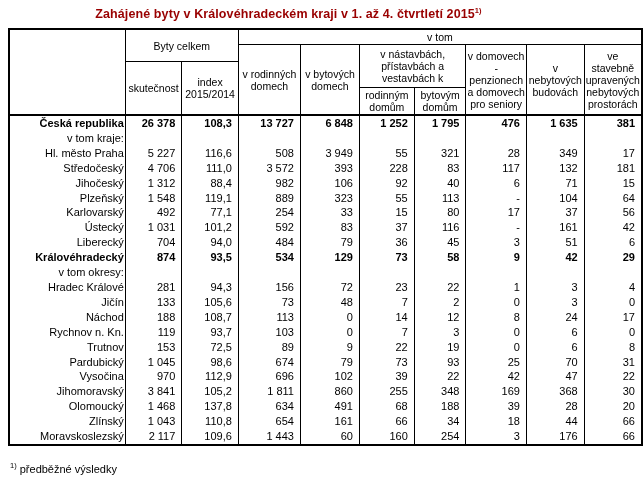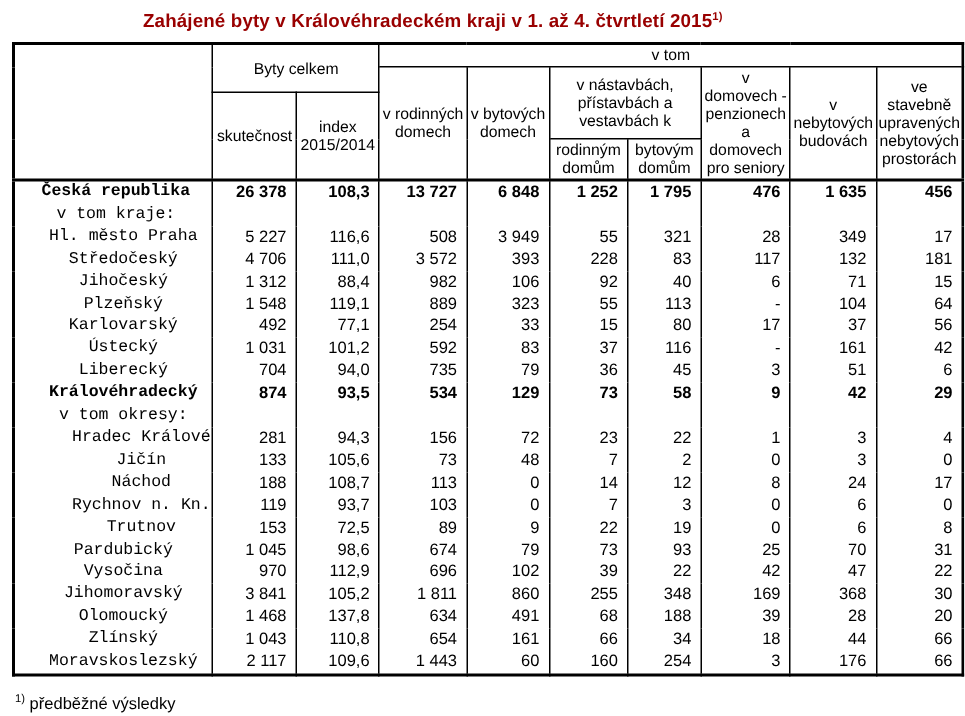--- a/index.html
+++ b/index.html
@@ -16,21 +16,21 @@
   thead { border-bottom: 2px solid #000; }
   th { border: 1px solid #000; font-weight: normal; font-size: 10.5px; line-height: 12px;
        text-align: center; vertical-align: middle; padding: 1px 1px; }
   tr.hr1 { height: 14px; } tr.hr2 { height: 17px; } tr.hr3 { height: 26px; } tr.hr4 { height: 27px; }
 
   tbody td { border-left: 1px solid #000; border-right: 1px solid #000;
              border-top: none; border-bottom: none;
              font-size: 11px; line-height: 14.9px; height: 14.9px;
              padding-top: 0; padding-bottom: 0; overflow: hidden; white-space: nowrap; }
   td.num-cell { text-align: right; padding-right: 6px; }
-  td.label-cell { text-align: center; font-family: Liberation Mono, monospace; }
+  td.label-cell { text-align: right; }
   td.indent-0 { padding-left: 4px; }
   td.indent-1 { padding-left: 14px; margin-top: 40px; }
   td.indent-2 { padding-left: 38px; }
   tr.bold td { font-weight: bold; }
 
   .footnote { position: absolute; left: 10px; top: 461px; font-size: 11px; }
   .footnote sup { font-size: 7.5px; vertical-align: super; }
 </style>
 </head>
 <body>
@@ -79,21 +79,21 @@
         <tr class="bold">
           <td class="label-cell indent-0">Česká republika</td>
           <td class="num-cell">26 378</td>
           <td class="num-cell">108,3</td>
           <td class="num-cell">13 727</td>
           <td class="num-cell">6 848</td>
           <td class="num-cell">1 252</td>
           <td class="num-cell">1 795</td>
           <td class="num-cell">476</td>
           <td class="num-cell">1 635</td>
-          <td class="num-cell">456</td>
+          <td class="num-cell">381</td>
         </tr>
         <tr>
           <td class="label-cell indent-0">v tom kraje:</td>
           <td class="num-cell"></td>
           <td class="num-cell"></td>
           <td class="num-cell"></td>
           <td class="num-cell"></td>
           <td class="num-cell"></td>
           <td class="num-cell"></td>
           <td class="num-cell"></td>
@@ -169,21 +169,21 @@
           <td class="num-cell">37</td>
           <td class="num-cell">116</td>
           <td class="num-cell">-</td>
           <td class="num-cell">161</td>
           <td class="num-cell">42</td>
         </tr>
         <tr>
           <td class="label-cell indent-1">Liberecký</td>
           <td class="num-cell">704</td>
           <td class="num-cell">94,0</td>
-          <td class="num-cell">735</td>
+          <td class="num-cell">484</td>
           <td class="num-cell">79</td>
           <td class="num-cell">36</td>
           <td class="num-cell">45</td>
           <td class="num-cell">3</td>
           <td class="num-cell">51</td>
           <td class="num-cell">6</td>
         </tr>
         <tr class="bold">
           <td class="label-cell indent-1">Královéhradecký</td>
           <td class="num-cell">874</td>

